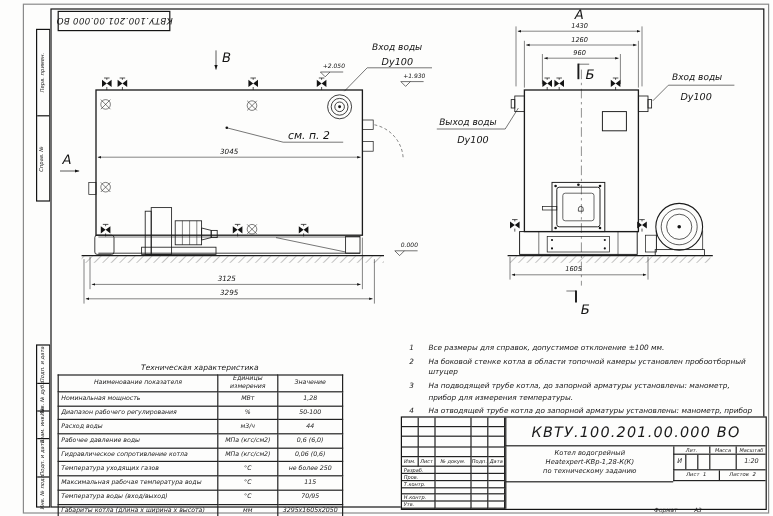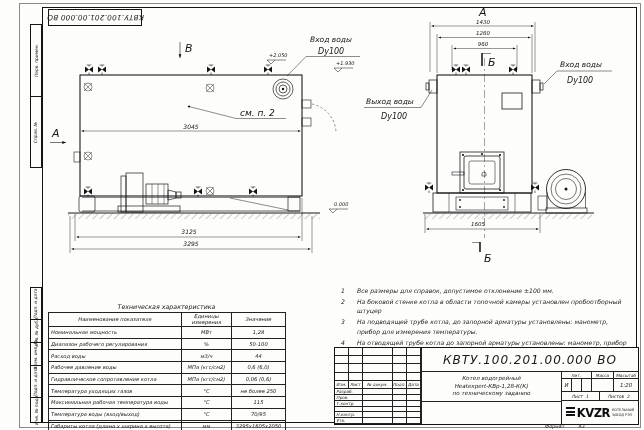--- a/index.html
+++ b/index.html
@@ -500,27 +500,19 @@
     <div class="abs" id="sheet-row">
       <div style="width:38px">
         <span>Лист</span>
         <span>1</span>
       </div>
       <div style="width:39px;border-right:none">
         <span>Листов</span>
         <span>2</span>
       </div>
     </div>
-    <div class="abs" id="logo-cell">
-      <div id="logo-stripes"></div>
-      <div id="logo-text">KVZR</div>
-      <div id="logo-co">
-        <div>КОТЕЛЬНЫЙ</div>
-        <div>ЗАВОД РЭП</div>
-      </div>
-    </div>
   </div>
 
   <div id="format">
     <span>Формат</span>
     <span>А3</span>
   </div>
 </div>
 
 </body></html>

